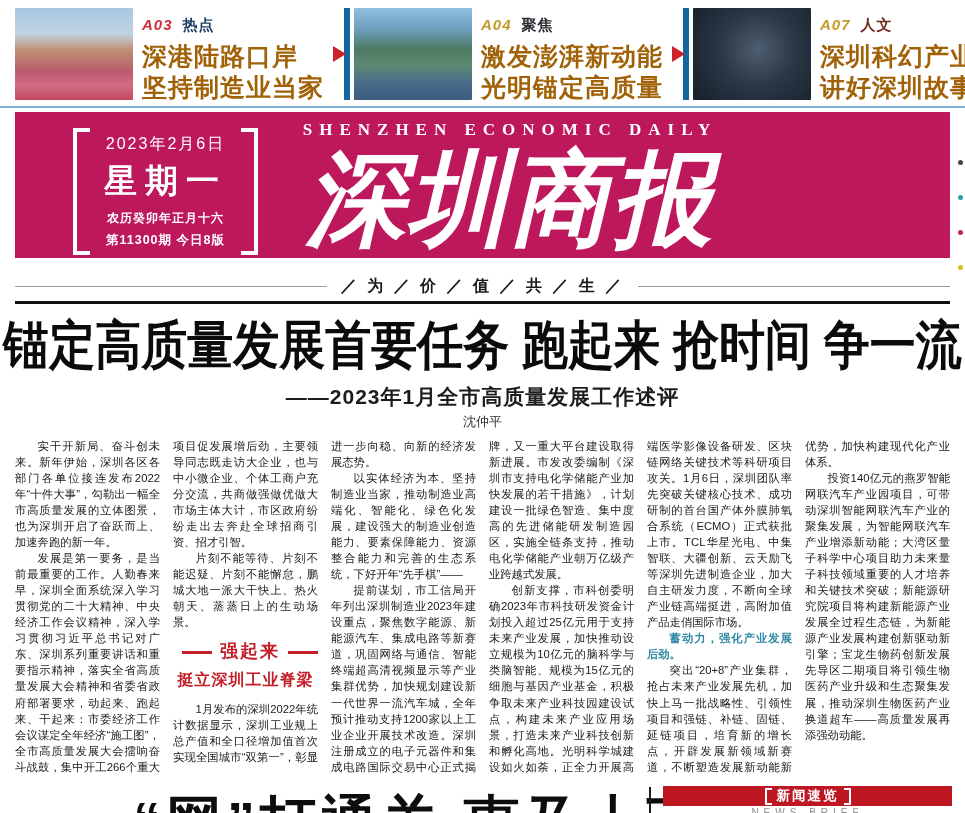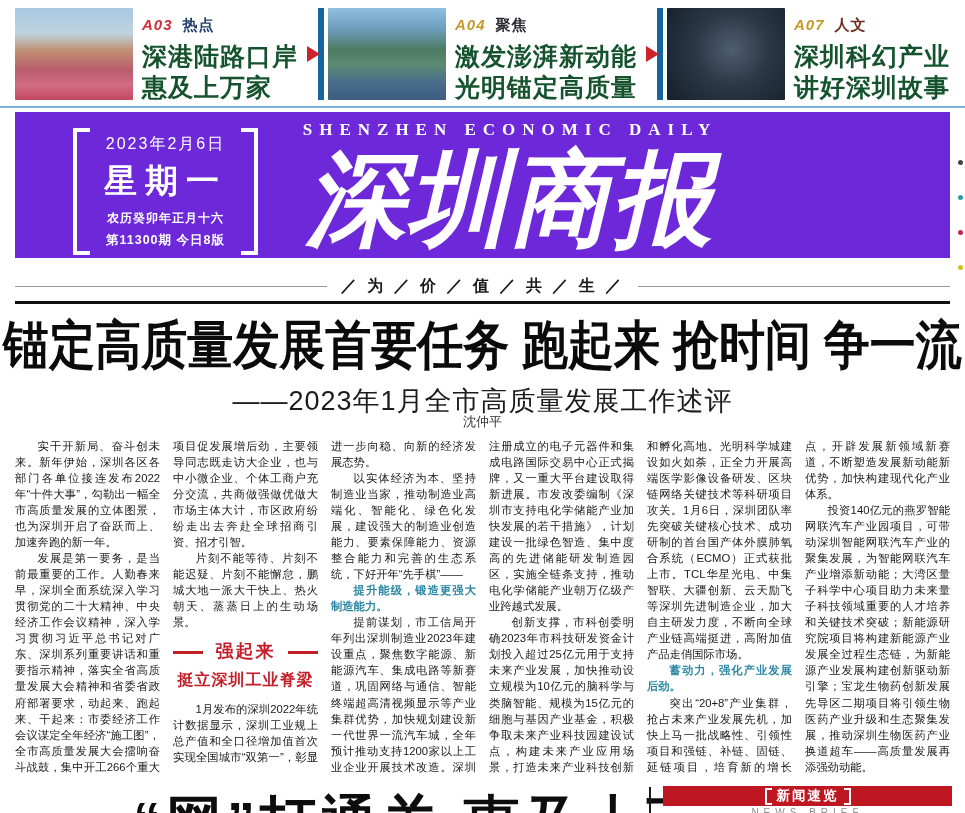--- a/index.html
+++ b/index.html
@@ -9,28 +9,28 @@
   
   .teasers{position:absolute;top:8px;left:15px;width:935px;height:96px;display:flex;align-items:stretch;}
   .teaser{display:flex;gap:9px;align-items:flex-start;}
   .t-img{width:118px;height:92px;border-radius:1px;}
   .t-img.img1{background:linear-gradient(180deg,#a9c8e1 0%,#bfd3df 28%,#c08f72 46%,#b95c6e 68%,#d26c85 84%,#c2485f 100%);}
   .t-img.img2{background:linear-gradient(180deg,#8fc0de 0%,#6f9fc0 22%,#4d7a62 45%,#5c8a74 62%,#486b8c 82%,#3c5d7d 100%);}
   .t-img.img3{background:radial-gradient(circle at 55% 45%,#4e5e70 0%,#2b3746 45%,#161f2b 100%);}
   .t-txt{padding-top:8px;}
   .t-label{font-size:15px;font-weight:800;letter-spacing:1px;display:flex;gap:10px;align-items:baseline;}
   .t-page{font-style:italic;}
-  .t-head{margin-top:6px;font-size:25px;line-height:1.22;font-weight:900;color:#14532d;letter-spacing:1px;white-space:nowrap;}
+  .t-head{margin-top:6px;font-size:25px;line-height:1.22;font-weight:900;color:#a16207;letter-spacing:1px;white-space:nowrap;}
   .t-sep{width:26px;height:92px;position:relative;flex:0 0 auto;margin:0 2px;}
   .t-sep .bar{position:absolute;right:2px;top:0;width:6px;height:92px;background:#1565a0;}
   .t-sep .arrow{position:absolute;right:6px;top:38px;width:0;height:0;border-top:8px solid transparent;border-bottom:8px solid transparent;border-left:13px solid #cc2229;}
   .teaser-rule{position:absolute;top:106px;left:0;width:965px;height:2px;background:#7fb0d4;}
 
   
-  .masthead{position:absolute;top:112px;left:15px;width:935px;height:146px;background:#6d28d9;color:#fff;}
+  .masthead{position:absolute;top:112px;left:15px;width:935px;height:146px;background:#be185d;color:#fff;}
   .dateblock{position:absolute;left:58px;top:16px;display:flex;align-items:stretch;}
   .brk{width:13px;border:4px solid #fff;}
   .brk.l{border-right:none;}
   .brk.r{border-left:none;}
   .date-inner{padding:6px 14px;text-align:center;}
   .d1{font-size:16px;letter-spacing:2px;}
   .d2{font-size:33px;font-weight:800;letter-spacing:8px;margin:4px 0 6px 0;}
   .d3{font-size:12px;font-weight:700;letter-spacing:1px;}
   .d4{font-size:12.5px;font-weight:700;margin-top:5px;letter-spacing:1px;}
   .mast-center{position:absolute;left:255px;top:8px;width:480px;text-align:center;}
@@ -41,30 +41,30 @@
 
   
   .tagline{position:absolute;top:276px;left:15px;width:935px;display:flex;align-items:center;gap:14px;text-align:right;}
   .tagline .ln{flex:1;height:1px;background:#9a9a9a;}
   .tagline .tx{font-size:16px;font-weight:800;color:#1a1a1a;letter-spacing:3px;white-space:nowrap;}
 
   .black-rule{position:absolute;top:301px;left:15px;width:935px;height:3px;background:#101010;}
 
   
   .headline{position:absolute;top:311px;left:0;width:965px;text-align:center;font-size:46px;font-weight:900;color:#0b0b0b;letter-spacing:0;white-space:nowrap;transform:scaleY(1.14);transform-origin:top center;}
-  .subtitle{position:absolute;top:383px;left:0;width:965px;text-align:center;font-size:27px;font-weight:400;color:#1c1c1c;letter-spacing:1px;}
+  .subtitle{position:absolute;top:383px;left:0;width:965px;text-align:center;font-size:21px;font-weight:700;color:#1c1c1c;letter-spacing:1px;}
   .byline{position:absolute;top:413px;left:0;width:965px;text-align:center;font-size:13px;color:#333;}
 
   
   .article{position:absolute;top:438px;left:15px;width:935px;height:352px;column-count:6;column-gap:13px;overflow:hidden;
            font-size:11.3px;line-height:1.42;text-align:justify;color:#191919;}
   .article p{margin:0;text-indent:2em;}
   .article p.lead{color:#2b87a3;font-weight:700;}
   .subhead{break-inside:avoid;margin:9px 0;text-align:center;color:#c41e28;text-indent:0;}
-  .subhead .r1{display:flex;align-items:center;justify-content:space-between;gap:8px;font-size:18px;font-weight:900;letter-spacing:2px;}
+  .subhead .r1{display:flex;align-items:center;justify-content:flex-end;gap:8px;font-size:18px;font-weight:900;letter-spacing:2px;}
   .subhead .r1 .bar{width:30px;height:3px;background:#c41e28;}
   .subhead .r2{margin-top:4px;font-size:16px;font-weight:900;letter-spacing:1px;}
 
   
   .bottom-headline{position:absolute;left:72px;top:785px;font-size:56px;font-weight:900;color:#0d0d0d;letter-spacing:5px;white-space:nowrap;}
   .bottom-divider{position:absolute;left:649px;top:787px;width:2px;height:26px;background:#1a1a1a;}
   .news-brief{position:absolute;left:663px;top:786px;width:289px;height:27px;background:#bf1722;}
   .nb-row{height:20px;display:flex;align-items:center;justify-content:center;gap:5px;color:#fff;}
   .nb-brk{width:5px;height:13px;border:2px solid #fff;}
   .nb-brk.l{border-right:none;}
@@ -80,21 +80,21 @@
   <div class="teasers">
     <div class="teaser">
       <div class="t-img img1"></div>
       <div class="t-txt">
         <div class="t-label">
           <span class="t-page" style="color:#cf2e3a">A03</span>
           <span style="color:#1f3d66">热点</span>
         </div>
         <div class="t-head">
           <div>深港陆路口岸</div>
-          <div>惠及上万家</div>
+          <div>坚持制造业当家</div>
         </div>
       </div>
     </div>
     <div class="t-sep">
         <div class="bar"></div>
         <div class="arrow"></div>
       </div>
     <div class="teaser">
       <div class="t-img img2"></div>
       <div class="t-txt">
@@ -170,21 +170,20 @@
       <div class="subhead">
         <div class="r1">
           <span class="bar"></span>
           <span>强起来</span>
           <span class="bar"></span>
         </div>
         <div class="r2">挺立深圳工业脊梁</div>
       </div>
       <p>1月发布的深圳2022年统计数据显示，深圳工业规上总产值和全口径增加值首次实现全国城市“双第一”，彰显进一步向稳、向新的经济发展态势。</p>
       <p>以实体经济为本、坚持制造业当家，推动制造业高端化、智能化、绿色化发展，建设强大的制造业创造能力、要素保障能力、资源整合能力和完善的生态系统，下好开年“先手棋”——</p>
-      <p class="lead">提升能级，锻造更强大制造能力。</p>
       <p>提前谋划，市工信局开年列出深圳制造业2023年建设重点，聚焦数字能源、新能源汽车、集成电路等新赛道，巩固网络与通信、智能终端超高清视频显示等产业集群优势，加快规划建设新一代世界一流汽车城，全年预计推动支持1200家以上工业企业开展技术改造。深圳注册成立的电子元器件和集成电路国际交易中心正式揭牌，又一重大平台建设取得新进展。市发改委编制《深圳市支持电化学储能产业加快发展的若干措施》，计划建设一批绿色智造、集中度高的先进储能研发制造园区，实施全链条支持，推动电化学储能产业朝万亿级产业跨越式发展。</p>
       <p>创新支撑，市科创委明确2023年市科技研发资金计划投入超过25亿元用于支持未来产业发展，加快推动设立规模为10亿元的脑科学与类脑智能、规模为15亿元的细胞与基因产业基金，积极争取未来产业科技园建设试点，构建未来产业应用场景，打造未来产业科技创新和孵化高地。光明科学城建设如火如荼，正全力开展高端医学影像设备研发、区块链网络关键技术等科研项目攻关。1月6日，深圳团队率先突破关键核心技术、成功研制的首台国产体外膜肺氧合系统（ECMO）正式获批上市。TCL华星光电、中集智联、大疆创新、云天励飞等深圳先进制造企业，加大自主研发力度，不断向全球产业链高端挺进，高附加值产品走俏国际市场。</p>
       <p class="lead">蓄动力，强化产业发展后劲。</p>
       <p>突出“20+8”产业集群，抢占未来产业发展先机，加快上马一批战略性、引领性项目和强链、补链、固链、延链项目，培育新的增长点，开辟发展新领域新赛道，不断塑造发展新动能新优势，加快构建现代化产业体系。</p>
       <p>投资140亿元的燕罗智能网联汽车产业园项目，可带动深圳智能网联汽车产业的聚集发展，为智能网联汽车产业增添新动能；大湾区量子科学中心项目助力未来量子科技领域重要的人才培养和关键技术突破；新能源研究院项目将构建新能源产业发展全过程生态链，为新能源产业发展构建创新驱动新引擎；宝龙生物药创新发展先导区二期项目将引领生物医药产业升级和生态聚集发展，推动深圳生物医药产业换道超车——高质量发展再添强劲动能。</p>
     </div>
 
   <div class="bottom-headline">一“网”打通关 惠及上万家</div>
   <div class="bottom-divider"></div>
   <div class="news-brief">

